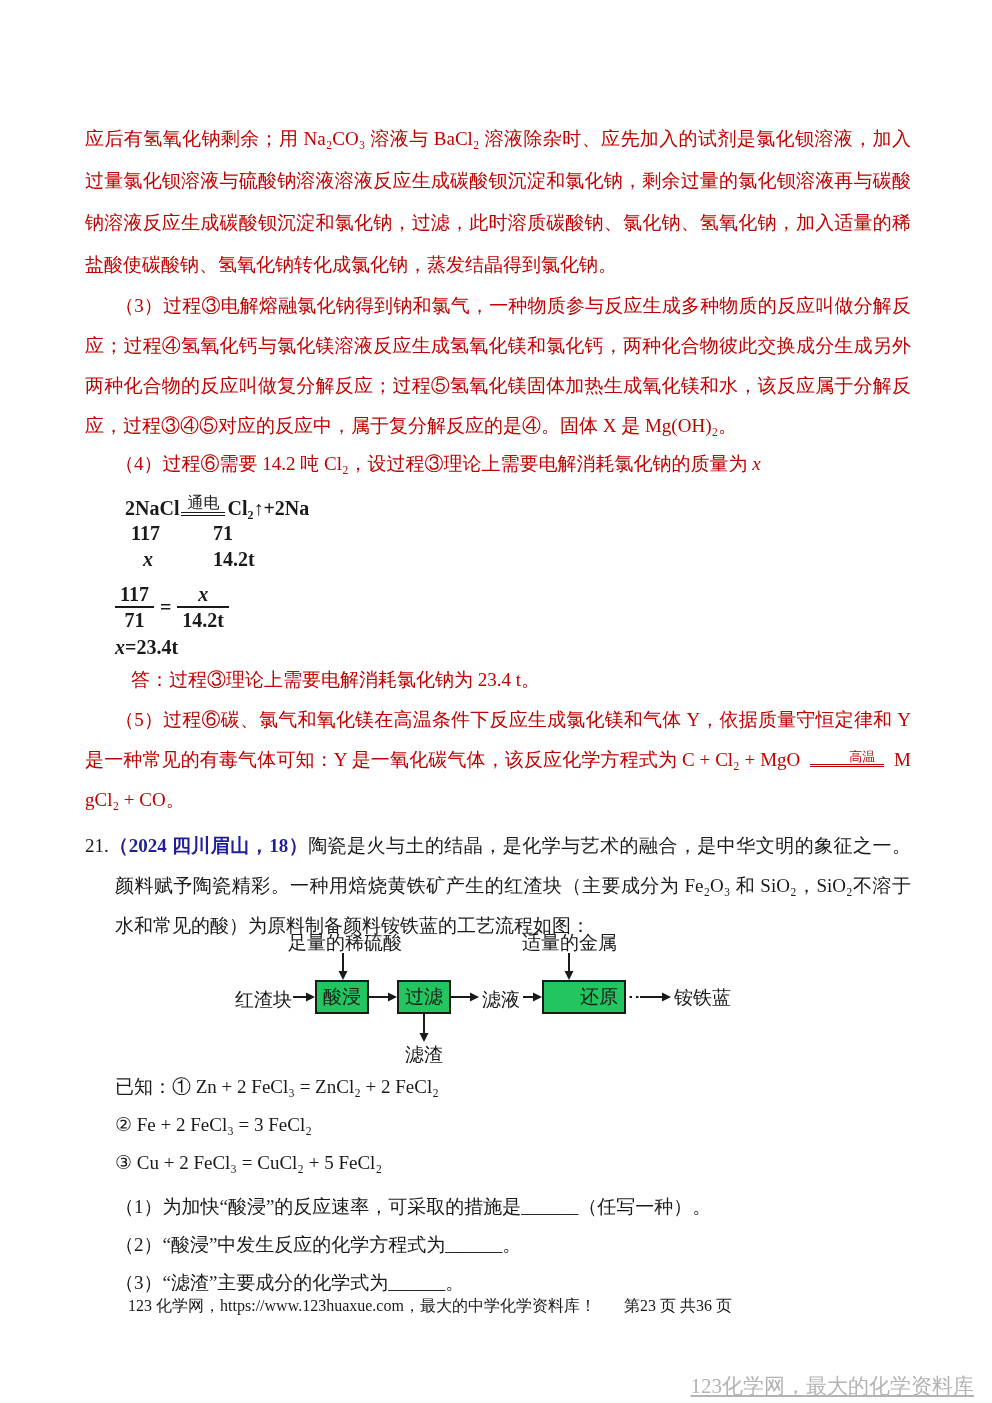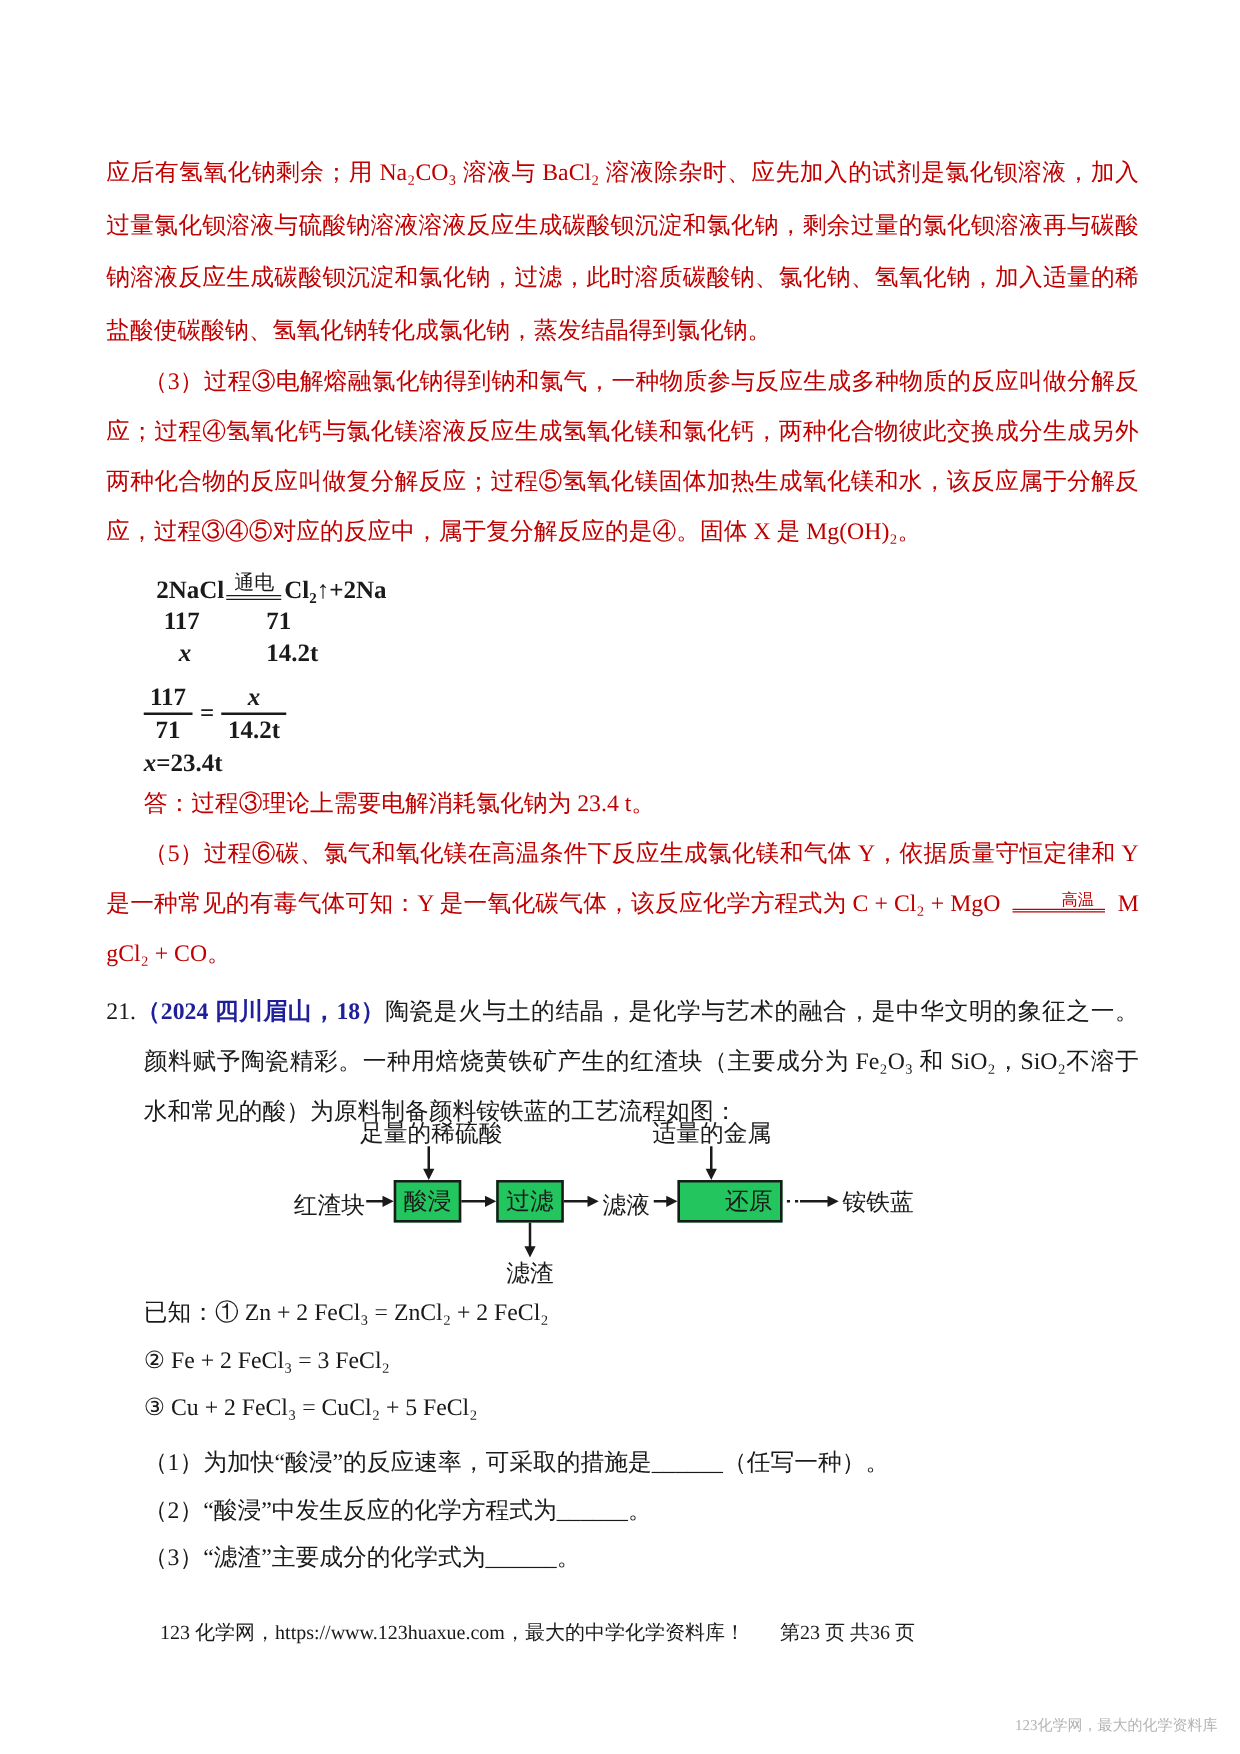--- a/index.html
+++ b/index.html
@@ -39,51 +39,52 @@
   .sc1{display:inline-block;width:88px;text-indent:6px;}
   .sc2{display:inline-block;}
   .stoich-row3 .sc1{text-indent:18px;}
   
   .prop{margin-left:30px;margin-top:8px;font-weight:bold;font-size:20px;height:54px;display:flex;align-items:center;}
   .frac{display:inline-block;text-align:center;line-height:24px;}
   .frac .num{display:block;border-bottom:2px solid var(--ink);padding:0 5px;}
   .frac .den{display:block;padding:0 5px;}
   .prop .eqsign{margin:0 6px;}
   .result{margin-left:30px;height:26px;line-height:26px;font-weight:bold;font-size:20px;}
-  .statement{margin-left:30px;}
+  .statement{margin-left:46px;}
   
   .q21{margin-top:6px;padding-left:30px;text-indent:-30px;text-align:justify;word-break:break-all;}
   .qsrc{color:var(--blue);font-weight:bold;}
   
   .flow{position:relative;margin-left:145px;margin-top:-18px;width:520px;height:138px;}
   .flow svg{position:absolute;left:0;top:0;}
   .flow .txt{position:absolute;white-space:nowrap;font-size:19px;}
   .flow .box{
     position:absolute;width:50px;height:30px;border:2px solid var(--ink);
     display:flex;align-items:center;justify-content:center;font-size:19px;background:#22c55e;
   }
   
   .known{margin-left:30px;margin-top:2px;}
   .known div{height:38px;line-height:38px;}
   .subqs{margin-left:30px;margin-top:6px;}
   .subqs div{height:38px;line-height:38px;}
   
   .footer{position:absolute;left:0;top:1296px;width:860px;text-align:center;font-size:16px;color:var(--ink);}
   .footer .gap{display:inline-block;width:28px;}
-  .watermark{position:absolute;right:18px;top:1372px;font-size:12px;color:var(--gray);}
+  .watermark{position:absolute;right:18px;top:1372px;font-size:21px;color:var(--gray);text-decoration:underline;}
 </style>
 </head>
 <body>
 
 <div class="content">
 
   <p class="para red lh42">应后有氢氧化钠剩余；用 Na₂CO₃ 溶液与 BaCl₂ 溶液除杂时、应先加入的试剂是氯化钡溶液，加入过量氯化钡溶液与硫酸钠溶液溶液反应生成碳酸钡沉淀和氯化钠，剩余过量的氯化钡溶液再与碳酸钠溶液反应生成碳酸钡沉淀和氯化钠，过滤，此时溶质碳酸钠、氯化钠、氢氧化钠，加入适量的稀盐酸使碳酸钠、氢氧化钠转化成氯化钠，蒸发结晶得到氯化钠。</p>
 
   <p class="para red lh40 indent">（3）过程③电解熔融氯化钠得到钠和氯气，一种物质参与反应生成多种物质的反应叫做分解反应；过程④氢氧化钙与氯化镁溶液反应生成氢氧化镁和氯化钙，两种化合物彼此交换成分生成另外两种化合物的反应叫做复分解反应；过程⑤氢氧化镁固体加热生成氧化镁和水，该反应属于分解反应，过程③④⑤对应的反应中，属于复分解反应的是④。固体 X 是 Mg(OH)₂。</p>
 
+  <p class="red lh40 indent" style="height:36px;line-height:36px;"><span>（4）过程⑥需要 14.2 吨 Cl₂，设过程③理论上需要电解消耗氯化钠的质量为 </span><span class="var">x</span></p>
 
   <div class="stoich">
     <div class="stoich-row1">
       <span>2NaCl</span>
         <span class="cond-eq">通电</span>
         <span>Cl₂↑+2Na</span>
     </div>
     <div class="stoich-row2">
       <span class="sc1">117</span>
         <span class="sc2">71</span>

